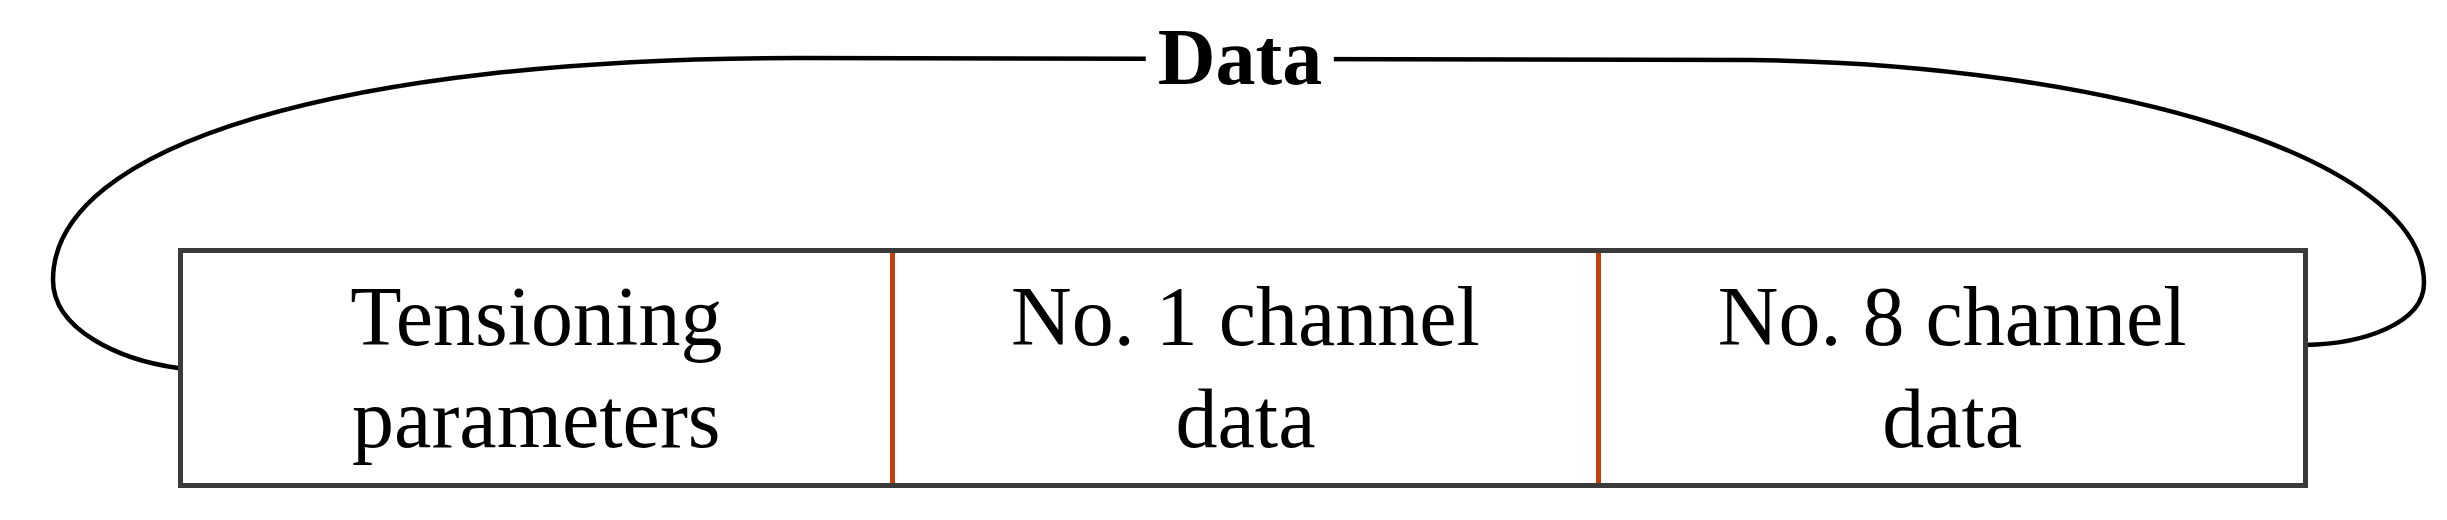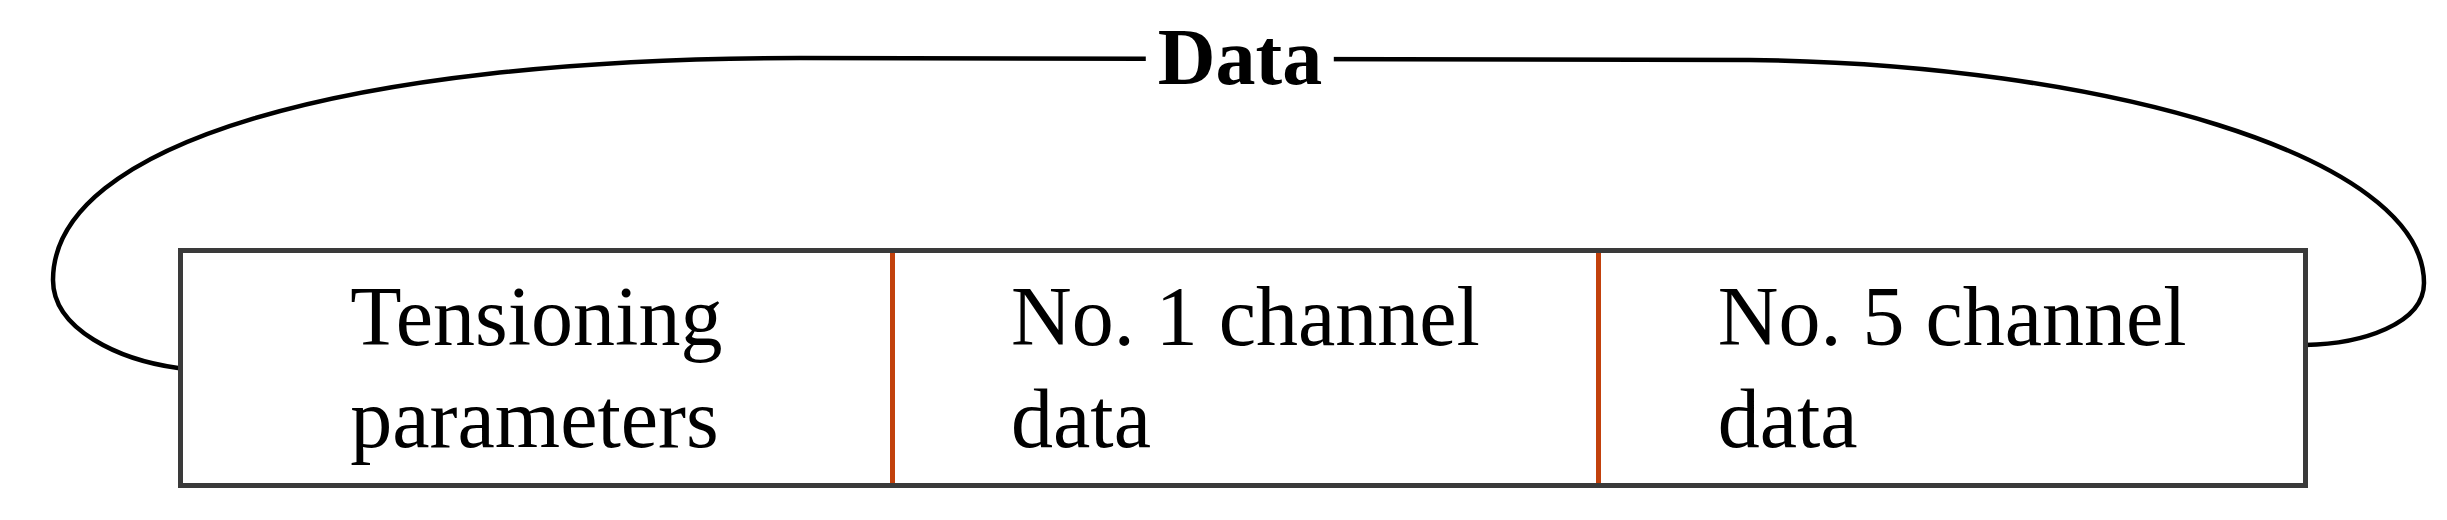--- a/index.html
+++ b/index.html
@@ -50,21 +50,21 @@
     box-sizing: border-box;
     border: 5px solid #3a3a3a;
     background: #ffffff;
     display: grid;
     grid-template-columns: 1fr 1fr 1fr;
   }
   .data-cell {
     display: flex;
     align-items: center;
     justify-content: center;
-    text-align: left;
+    text-align: center;
     font-size: 84px;
     line-height: 102px;
     color: #000000;
     white-space: pre-line;
     box-sizing: border-box;
   }
   .data-cell + .data-cell {
     border-left: 5px solid #c2410c;
   }
 </style>
@@ -82,17 +82,17 @@
              C 2424 324, 2362 344, 2305 345"></path>
   </svg>
 
   <div class="figure-title">Data</div>
 
   <div class="data-table">
     <div class="data-cell">Tensioning
 parameters</div>
     <div class="data-cell">No. 1 channel
 data</div>
-    <div class="data-cell">No. 5 channel
+    <div class="data-cell">No. 8 channel
 data</div>
   </div>
 
 </div>
 
 </body></html>

